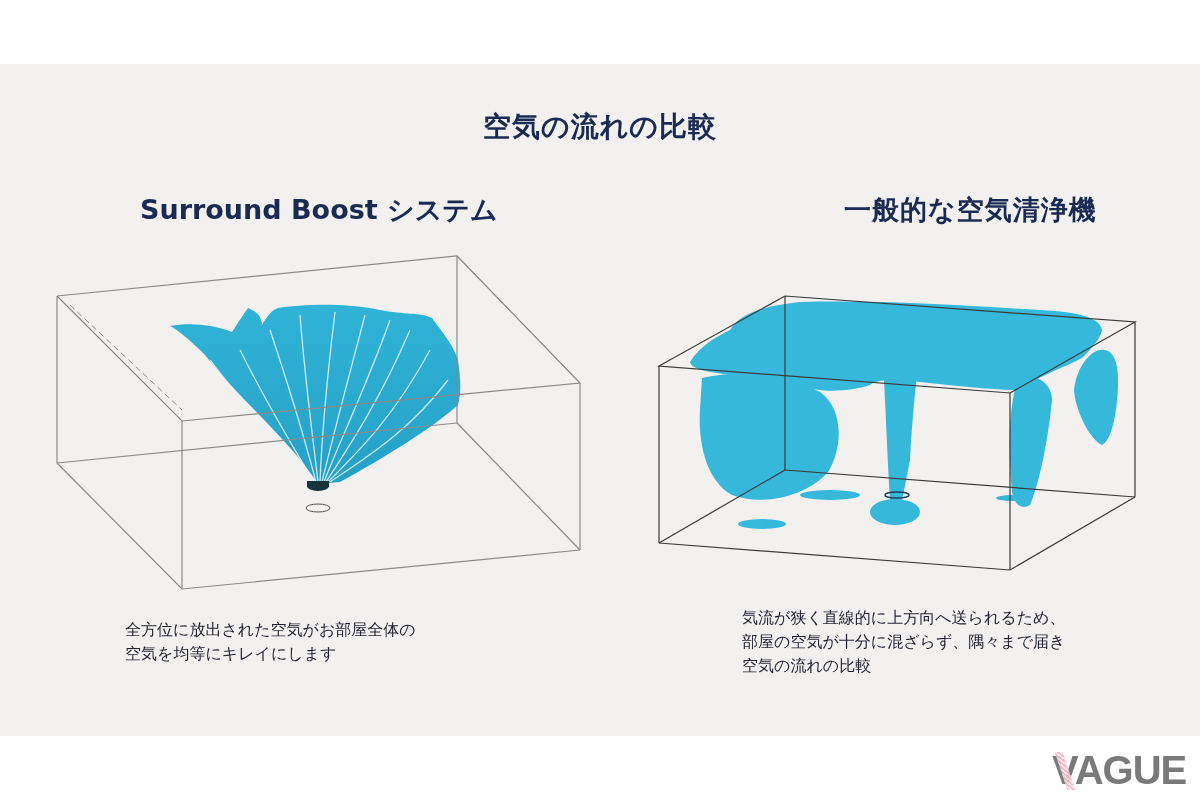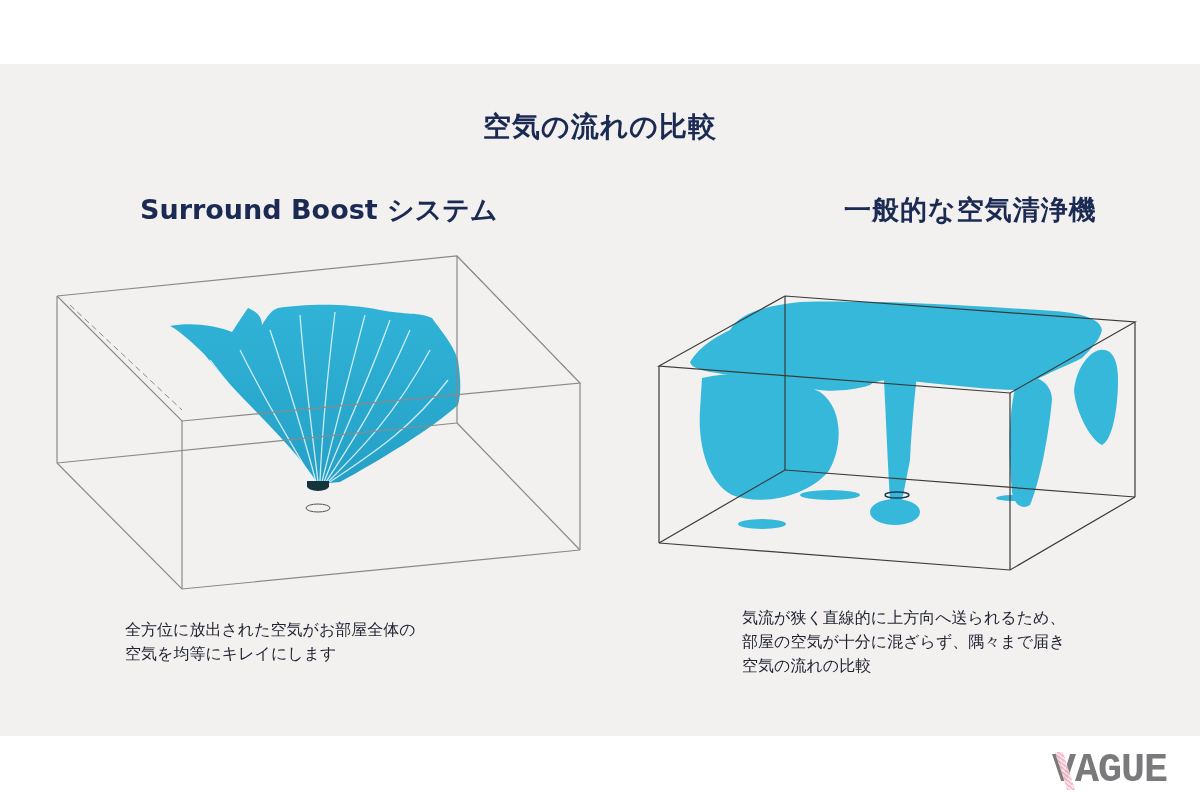--- a/index.html
+++ b/index.html
@@ -22,21 +22,21 @@
     .sub.left { left: 140px; }
     .sub.right { left: 796px; letter-spacing: 1px; margin-left: 48px; }
     .caption {
       position: absolute; font-size: 16px; line-height: 24px; color: #1f2130; white-space: pre-line;
     }
     .caption.left { left: 125px; top: 618px; width: 380px; }
     .caption.right { left: 742px; top: 606px; width: 400px; }
     svg.diagram { position: absolute; left: 0; top: 0; }
     .logo {
       position: absolute; left: 1052px; top: 748px; font-size: 40px; font-weight: bold;
-      color: #7a7a7c; letter-spacing: -1px; font-family: Liberation Mono, monospace;
+      color: #7a7a7c; letter-spacing: -1px; font-family: Liberation Sans, sans-serif;
     }
     .logo .v { position: relative; display: inline-block; }
     .logo .v::after {
       content: ""; position: absolute; left: 9px; top: 4px; width: 8px; height: 38px;
       background: repeating-linear-gradient(45deg, #f2b6c6 0 2px, #fbe0e8 2px 4px);
       transform: skewX(18deg); opacity: 0.9;
     }
   </style>
 </head>
 <body>

